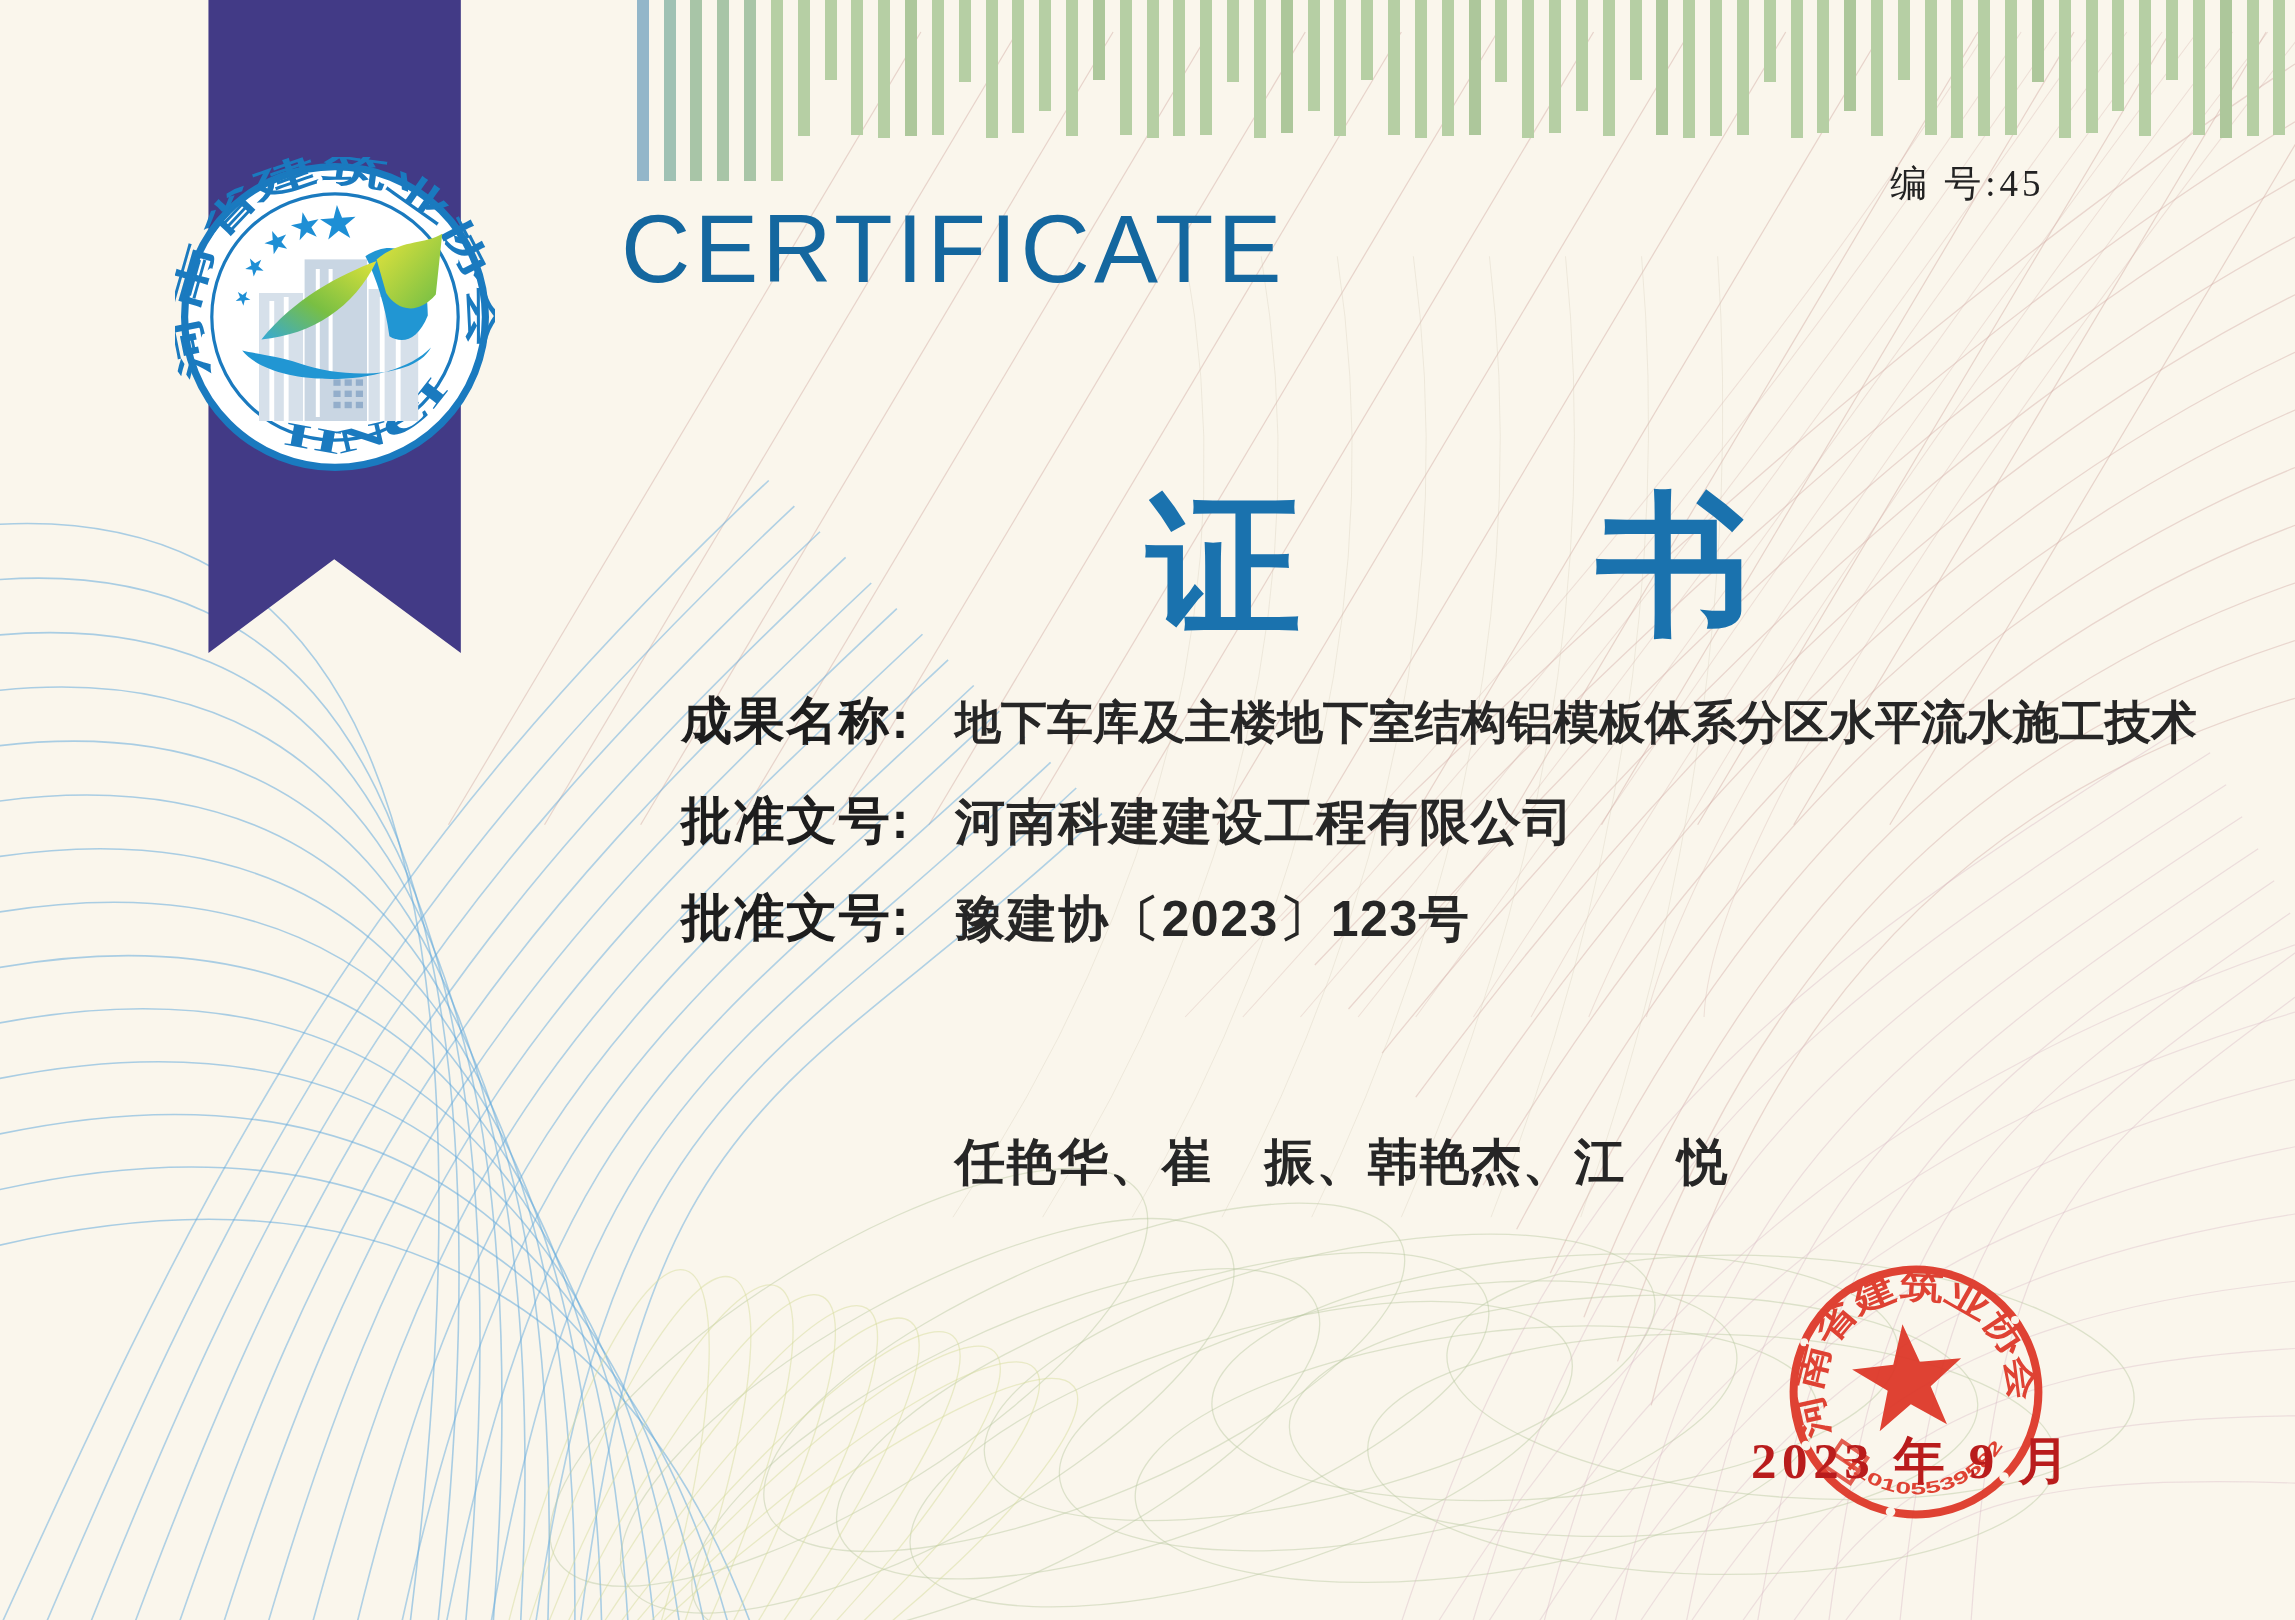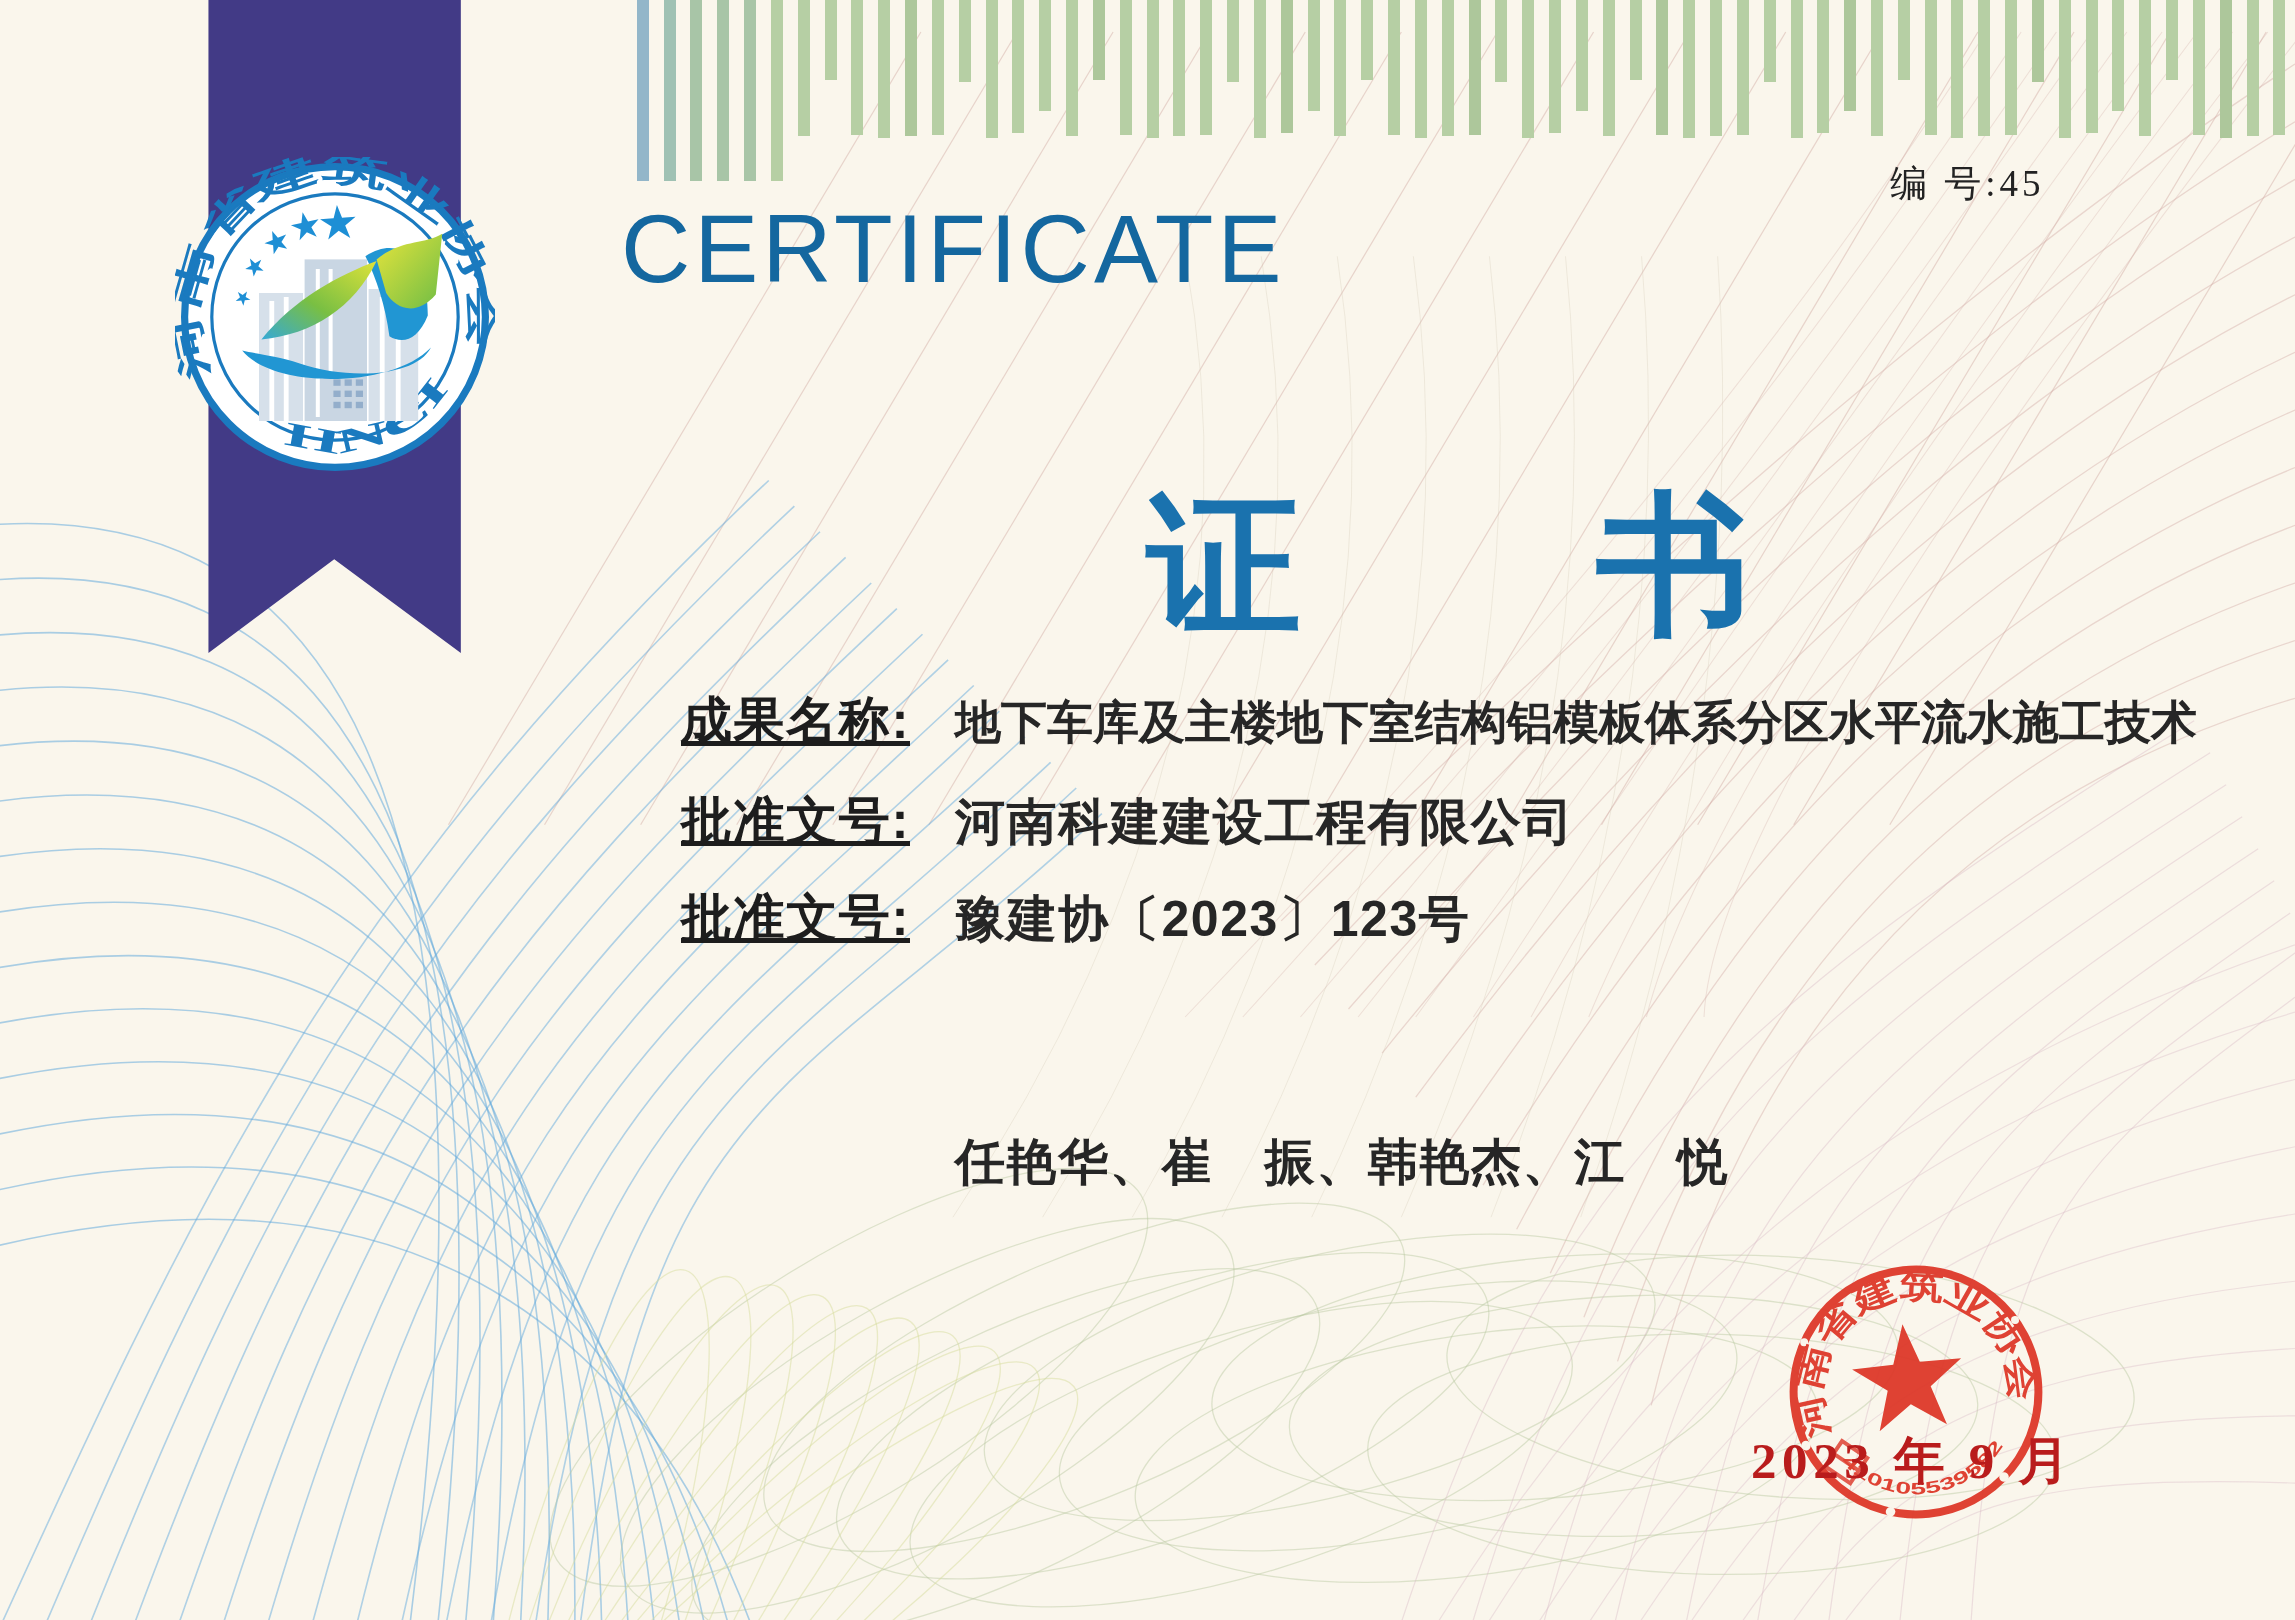--- a/index.html
+++ b/index.html
@@ -27,21 +27,21 @@
     position:absolute;left:639px;top:327px;z-index:5;
     font:700 90px "Liberation Sans",sans-serif;color:#176fad;letter-spacing:10.4px;white-space:nowrap;
   }
   .cert-word{
     position:absolute;left:1147px;top:463px;z-index:5;
     font:700 154px "Liberation Serif",serif;color:#1a72ae;letter-spacing:295px;white-space:nowrap;
   }
   .row{position:absolute;left:0;width:2295px;height:80px;z-index:5;}
   .flabel{
     position:absolute;left:681px;top:0;
-    font:900 51px "Liberation Sans",sans-serif;color:#1d1d1d;letter-spacing:1.6px;white-space:nowrap;text-decoration:underline;
+    font:900 51px "Liberation Sans",sans-serif;color:#1d1d1d;letter-spacing:1.6px;white-space:nowrap;
   }
   .fvalue{
     position:absolute;left:955px;top:1.6px;
     font:600 50px "Liberation Sans",sans-serif;color:#262626;letter-spacing:1.6px;white-space:nowrap;text-align:right;
   }
   .fvalue.long{font-size:46px;letter-spacing:0;top:4.8px;}
   .stamp{position:absolute;left:1772px;top:1248px;z-index:6;opacity:.93;}
   .date{
     position:absolute;left:1751px;top:1427px;z-index:7;
     font:700 51px "Liberation Serif",serif;color:#b91c1c;letter-spacing:5.6px;white-space:nowrap;

